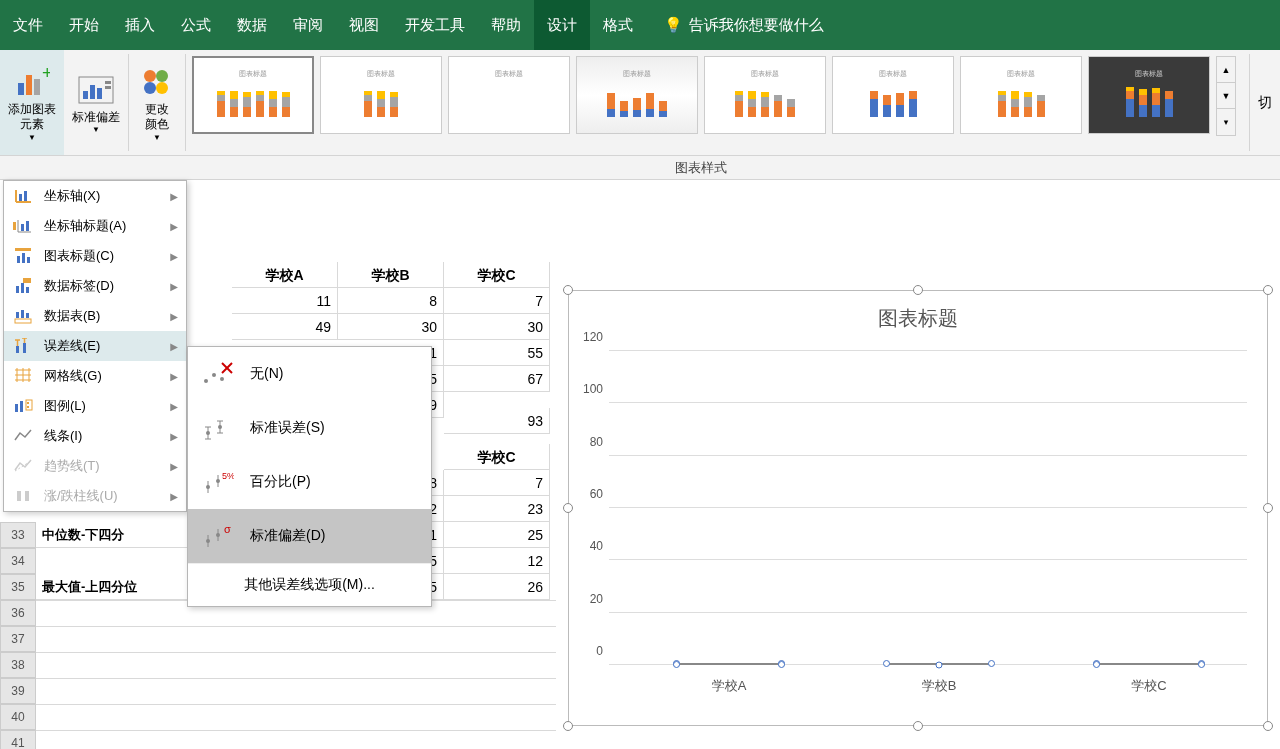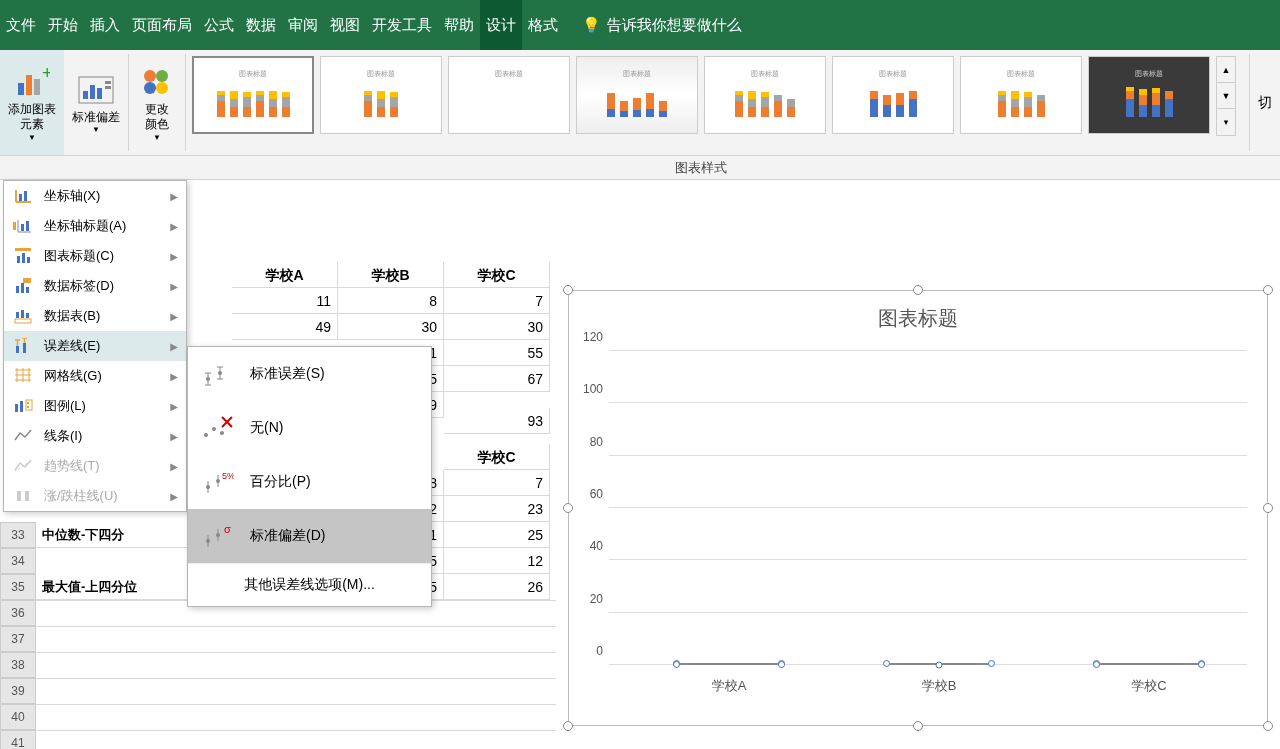--- a/index.html
+++ b/index.html
@@ -1,19 +1,19 @@
 <!DOCTYPE html>
 <html><head>
 <meta charset="utf-8">
 <style>
 * { box-sizing: border-box; margin: 0; padding: 0; font-family: "Microsoft YaHei", sans-serif; }
 body { width: 1280px; height: 749px; background: #fff; overflow: hidden; font-size: 13px; }
 
 .ribbon-tabs { display: flex; background: #217346; color: #fff; height: 50px; align-items: stretch; }
-.ribbon-tab { padding: 0 6px; display: flex; align-items: center; font-size: 15px; cursor: pointer; }
+.ribbon-tab { padding: 0 13px; display: flex; align-items: center; font-size: 15px; cursor: pointer; }
 .ribbon-tab.active { background: #0d5a32; }
 .tell-me { display: flex; align-items: center; gap: 6px; padding: 0 18px; font-size: 15px; }
 
 .toolbar { display: flex; background: #f3f3f3; border-bottom: 1px solid #d4d4d4; height: 106px; }
 .toolbar-btn { display: flex; flex-direction: column; align-items: center; justify-content: center; padding: 4px 8px; font-size: 12px; text-align: center; line-height: 1.3; }
 .toolbar-btn .drop { font-size: 8px; }
 .divider-v { width: 1px; background: #d4d4d4; margin: 4px 0; }
 .chart-styles { display: flex; gap: 6px; padding: 6px; align-items: flex-start; flex: 1; position: relative; }
 .style-thumb { width: 122px; height: 78px; background: #fff; border: 1px solid #ccc; display: flex; flex-direction: column; align-items: center; justify-content: center; font-size: 7px; color: #999; }
 .style-thumb.selected { border: 2px solid #888; }
@@ -64,21 +64,20 @@
 
 .bigicon { width: 40px; height: 40px; display:flex; align-items:center; justify-content:center; }
 </style>
 </head>
 <body>
 
 <div class="ribbon-tabs">
   <div class="ribbon-tab">文件</div>
   <div class="ribbon-tab">开始</div>
   <div class="ribbon-tab">插入</div>
-  <div class="ribbon-tab">页面布局</div>
   <div class="ribbon-tab">公式</div>
   <div class="ribbon-tab">数据</div>
   <div class="ribbon-tab">审阅</div>
   <div class="ribbon-tab">视图</div>
   <div class="ribbon-tab">开发工具</div>
   <div class="ribbon-tab">帮助</div>
   <div class="ribbon-tab active">设计</div>
   <div class="ribbon-tab">格式</div>
   <div class="tell-me">
     <span>💡</span>
@@ -606,45 +605,45 @@
             <rect x="4" y="3" width="4" height="10" fill="#ccc"></rect>
             <rect x="12" y="3" width="4" height="10" fill="#ccc"></rect>
           </svg>
         </span>
         <span>涨/跌柱线(U)</span>
         <span class="arrow">▶</span>
       </div>
   </div>
 
   <div class="dropdown2">
+    <div class="dd2-item">
+      <div class="dd2-icon"><svg width="34" height="26">
+            <circle cx="6" cy="20" r="2" fill="#888"></circle>
+            <circle cx="14" cy="14" r="2" fill="#888"></circle>
+            <circle cx="22" cy="18" r="2" fill="#888"></circle>
+            <line x1="22" y1="2" x2="32" y2="12" stroke="#c00" stroke-width="2"></line>
+            <line x1="32" y1="2" x2="22" y2="12" stroke="#c00" stroke-width="2"></line>
+          </svg></div>
+      <span>无(N)</span>
+    </div>
     <div class="dd2-item">
       <div class="dd2-icon"><svg width="34" height="26">
             <circle cx="8" cy="18" r="2" fill="#888"></circle>
             <line x1="8" y1="12" x2="8" y2="24" stroke="#888"></line>
             <line x1="5" y1="12" x2="11" y2="12" stroke="#888"></line>
             <line x1="5" y1="24" x2="11" y2="24" stroke="#888"></line>
             <circle cx="20" cy="12" r="2" fill="#888"></circle>
             <line x1="20" y1="6" x2="20" y2="18" stroke="#888"></line>
             <line x1="17" y1="6" x2="23" y2="6" stroke="#888"></line>
             <line x1="17" y1="18" x2="23" y2="18" stroke="#888"></line>
           </svg></div>
       <span>标准误差(S)</span>
     </div>
     <div class="dd2-item">
       <div class="dd2-icon"><svg width="34" height="26">
-            <circle cx="6" cy="20" r="2" fill="#888"></circle>
-            <circle cx="14" cy="14" r="2" fill="#888"></circle>
-            <circle cx="22" cy="18" r="2" fill="#888"></circle>
-            <line x1="22" y1="2" x2="32" y2="12" stroke="#c00" stroke-width="2"></line>
-            <line x1="32" y1="2" x2="22" y2="12" stroke="#c00" stroke-width="2"></line>
-          </svg></div>
-      <span>无(N)</span>
-    </div>
-    <div class="dd2-item">
-      <div class="dd2-icon"><svg width="34" height="26">
             <circle cx="8" cy="18" r="2" fill="#888"></circle>
             <line x1="8" y1="12" x2="8" y2="24" stroke="#888"></line>
             <circle cx="18" cy="12" r="2" fill="#888"></circle>
             <line x1="18" y1="6" x2="18" y2="18" stroke="#888"></line>
             <text x="22" y="10" font-size="9" fill="#c00">5%</text>
           </svg></div>
       <span>百分比(P)</span>
     </div>
     <div class="dd2-item hover">
       <div class="dd2-icon"><svg width="34" height="26">

